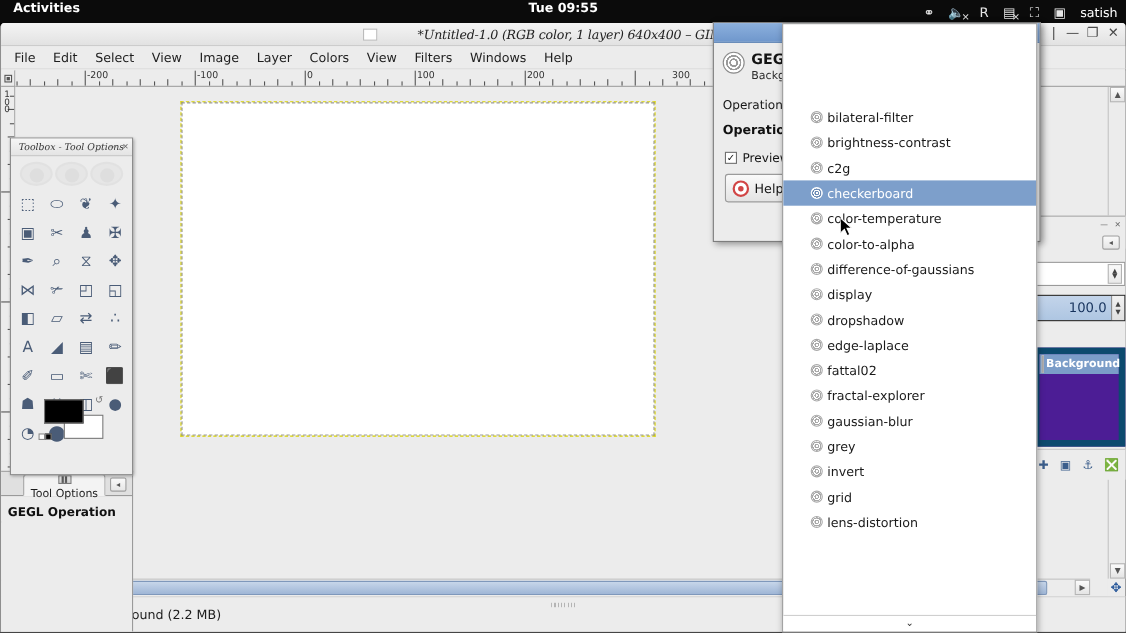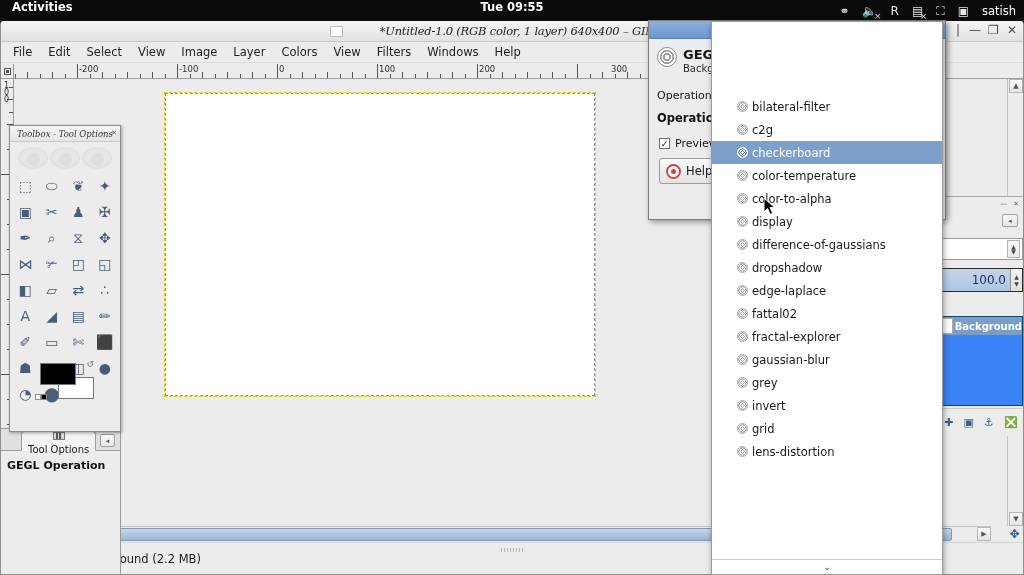--- a/index.html
+++ b/index.html
@@ -315,21 +315,21 @@
   #rd-opacity {
     position:absolute; left:-6px; top:72px; right:0; height:24px;
     background:linear-gradient(#c3d4ea,#aec6e2); border:1px solid #2a2a2a;
     display:flex; align-items:center; justify-content:flex-end;
   }
   #rd-opacity .val{font-size:12px;color:#16325c;padding-right:4px;}
   #rd-opacity .sp{width:12px;height:22px;display:flex;flex-direction:column;align-items:center;justify-content:center;
     font-size:6px;line-height:7px;color:#444;background:linear-gradient(#f2f2f2,#e0e0e0);border-left:1px solid #8f8f8f;}
   #rd-layerlist {
     position:absolute; left:0; top:120px; right:0; bottom:30px;
-    background:#3b82f6; border:1px solid #0c4a6e;
+    background:#4c1d95; border:6px solid #0c4a6e;
   }
   #rd-layerlist .row {
     display:flex; align-items:center; height:18px;
     background:#7b9dc8; color:#fff; font-size:10px; font-weight:bold;
   }
   #rd-layerlist .row .thumb{width:16px;height:16px;background:#fff;border:1px solid #aaa;margin:0 2px;}
   #rd-btnbar {
     position:absolute; left:0; right:0; bottom:0; height:28px;
     background:#ececec; border-top:1px solid #c9c9c9;
     display:flex; align-items:center; justify-content:space-around;
@@ -798,41 +798,45 @@
   </div>
 
   <div id="dropdown">
     <div id="dd-items">
         <div class="dd-item">
           <span class="dd-ico"></span>
           <span>bilateral-filter</span>
         </div>
         <div class="dd-item">
           <span class="dd-ico"></span>
+          <span>brightness-contrast</span>
+        </div>
+        <div class="dd-item">
+          <span class="dd-ico"></span>
           <span>c2g</span>
         </div>
         <div class="dd-item sel">
           <span class="dd-ico"></span>
           <span>checkerboard</span>
         </div>
         <div class="dd-item">
           <span class="dd-ico"></span>
           <span>color-temperature</span>
         </div>
         <div class="dd-item">
           <span class="dd-ico"></span>
           <span>color-to-alpha</span>
         </div>
         <div class="dd-item">
           <span class="dd-ico"></span>
+          <span>difference-of-gaussians</span>
+        </div>
+        <div class="dd-item">
+          <span class="dd-ico"></span>
           <span>display</span>
-        </div>
-        <div class="dd-item">
-          <span class="dd-ico"></span>
-          <span>difference-of-gaussians</span>
         </div>
         <div class="dd-item">
           <span class="dd-ico"></span>
           <span>dropshadow</span>
         </div>
         <div class="dd-item">
           <span class="dd-ico"></span>
           <span>edge-laplace</span>
         </div>
         <div class="dd-item">

